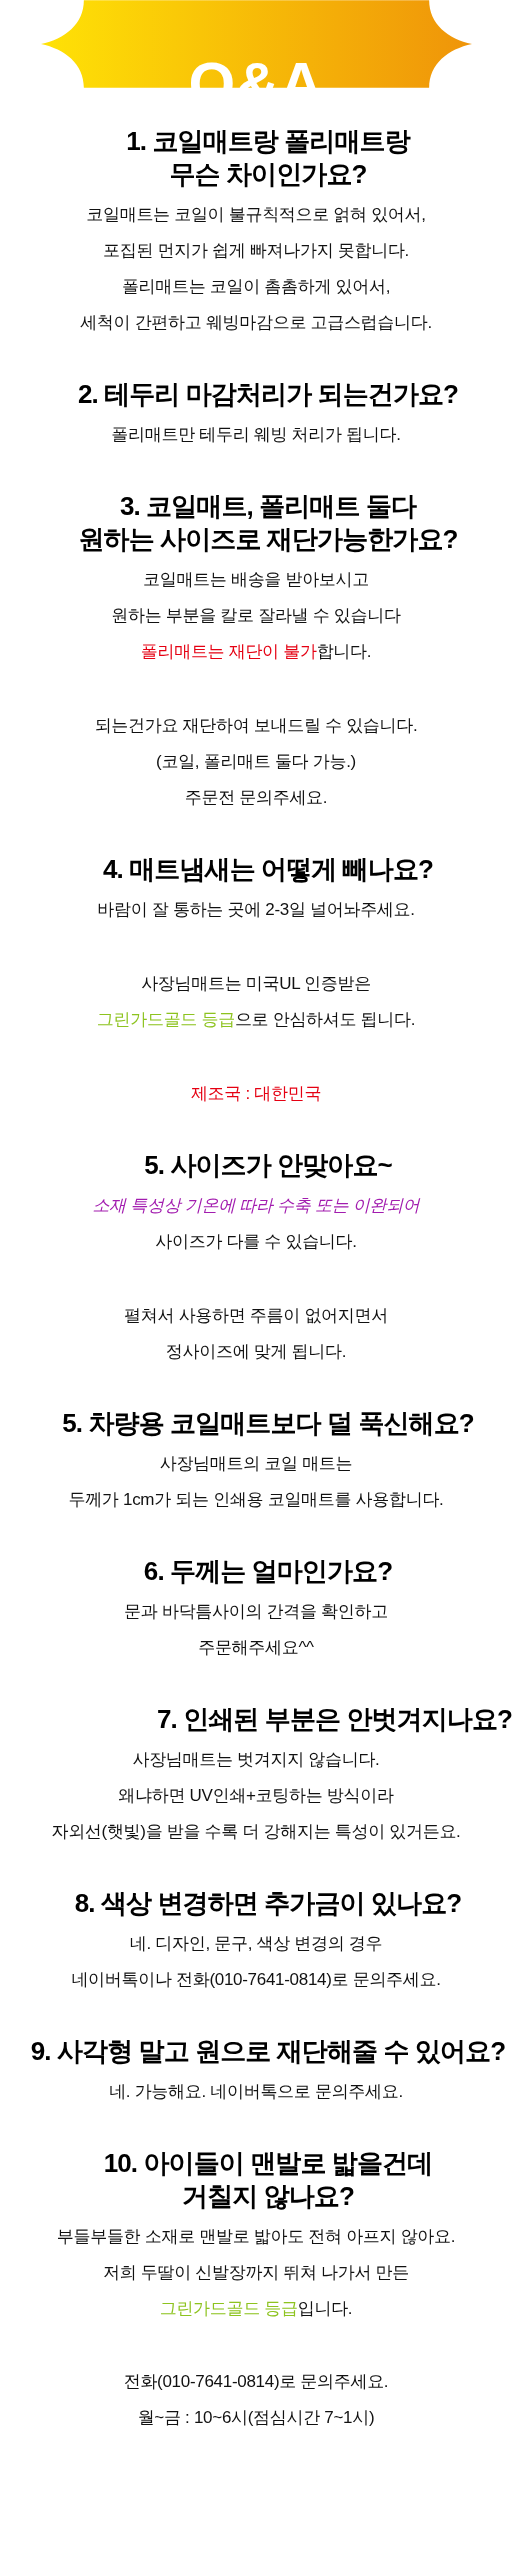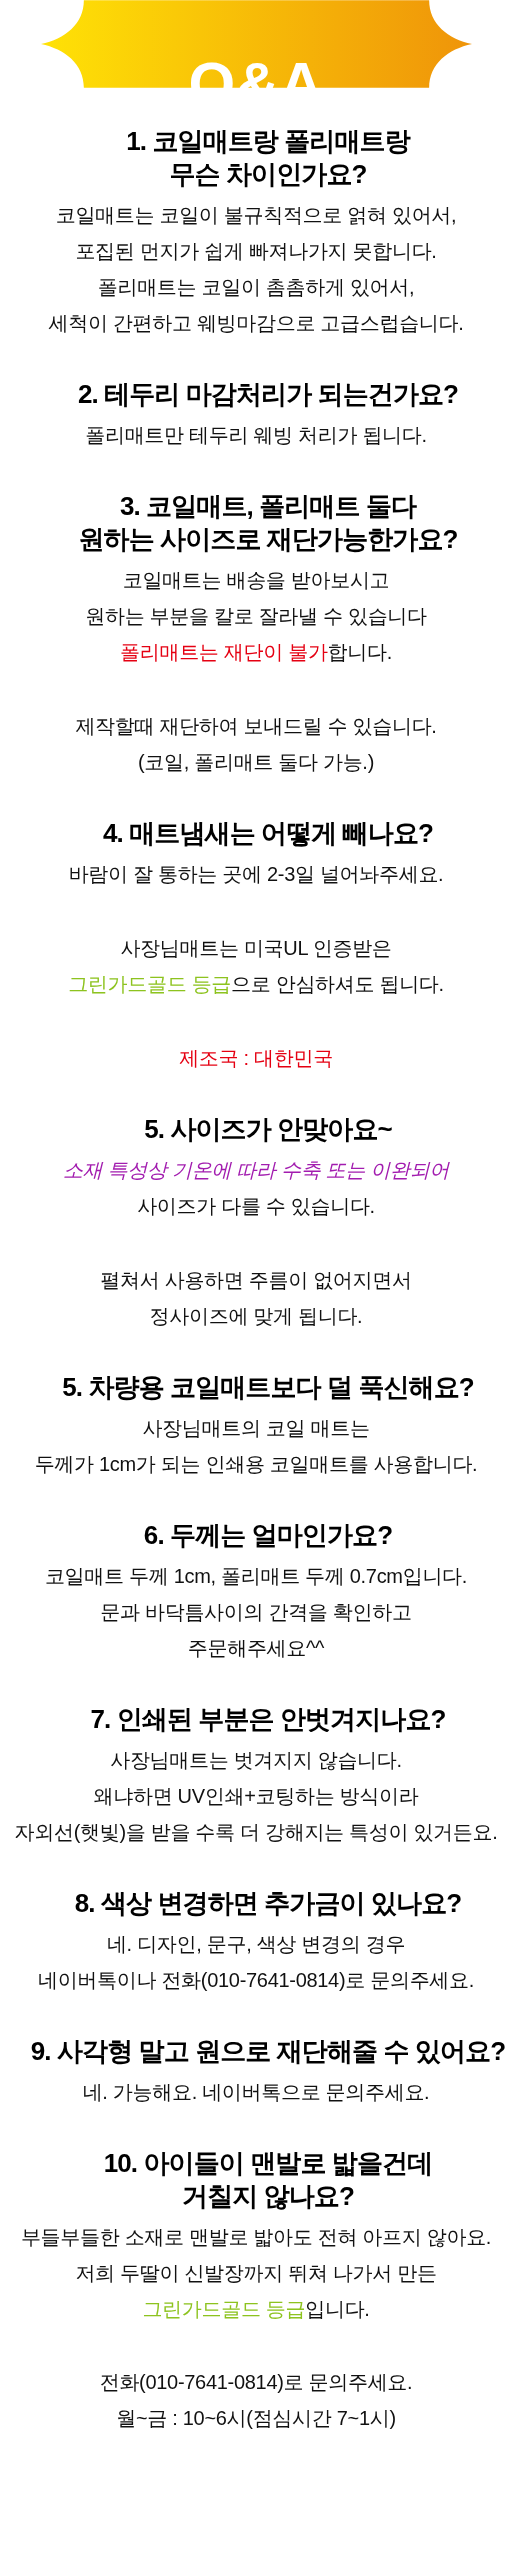--- a/index.html
+++ b/index.html
@@ -43,21 +43,21 @@
     font-size:26px;
     line-height:33px;
     font-weight:800;
     letter-spacing:-0.9px;
     color:#000000;
     padding-left:24px;
   }
   .para{margin-top:6px;}
   .para + .para{margin-top:38px;}
   .line{
-    font-size:20px;
+    font-size:17px;
     line-height:36px;
     font-weight:400;
     letter-spacing:-0.3px;
     white-space:nowrap;
   }
   .bottom-space{height:54px;}
 </style>
 </head>
 <body>
 
@@ -93,22 +93,23 @@
         </div>
       </section>
       <section class="faq-item">
         <h2 style="color: rgb(0, 0, 0);">3. 코일매트, 폴리매트 둘다<br>원하는 사이즈로 재단가능한가요?</h2>
         <div class="para">
           <div class="line"><span style="color: rgb(17, 17, 17);">코일매트는 배송을 받아보시고</span></div>
           <div class="line"><span style="color: rgb(17, 17, 17);">원하는 부분을 칼로 잘라낼 수 있습니다</span></div>
           <div class="line"><span style="color: rgb(229, 0, 18);">폴리매트는 재단이 불가</span><span style="color: rgb(17, 17, 17);">합니다.</span></div>
         </div>
         <div class="para">
-          <div class="line"><span style="color: rgb(17, 17, 17);">제작할때 재단하여 보내드릴 수 있습니다.</span></div>
+          <div class="line"><span style="color: rgb(17, 17, 17);">되는건가요 재단하여 보내드릴 수 있습니다.</span></div>
           <div class="line"><span style="color: rgb(17, 17, 17); margin-top: 36px;">(코일, 폴리매트 둘다 가능.)</span></div>
+          <div class="line"><span style="color: rgb(17, 17, 17);">주문전 문의주세요.</span></div>
         </div>
       </section>
       <section class="faq-item">
         <h2 style="color: rgb(0, 0, 0);">4. 매트냄새는 어떻게 빼나요?</h2>
         <div class="para">
           <div class="line"><span style="color: rgb(17, 17, 17);">바람이 잘 통하는 곳에 2-3일 널어놔주세요.</span></div>
         </div>
         <div class="para">
           <div class="line"><span style="color: rgb(17, 17, 17);">사장님매트는 미국UL 인증받은</span></div>
           <div class="line"><span style="color: rgb(141, 195, 31);">그린가드골드 등급</span><span style="color: rgb(17, 17, 17);">으로 안심하셔도 됩니다.</span></div>
@@ -131,27 +132,26 @@
       <section class="faq-item">
         <h2 style="color: rgb(0, 0, 0);">5. 차량용 코일매트보다 덜 푹신해요?</h2>
         <div class="para">
           <div class="line"><span style="color: rgb(17, 17, 17);">사장님매트의 코일 매트는</span></div>
           <div class="line"><span style="color: rgb(17, 17, 17);">두께가 1cm가 되는 인쇄용 코일매트를 사용합니다.</span></div>
         </div>
       </section>
       <section class="faq-item">
         <h2 style="color: rgb(0, 0, 0);">6. 두께는 얼마인가요?</h2>
         <div class="para">
-          <div class="line"><span style="color: rgb(17, 17, 17);">코일매트 두께 1cm, 폴리매트 두께 0.7cm입니다.</span></div>
           <div class="line"><span style="color: rgb(17, 17, 17);">문과 바닥틈사이의 간격을 확인하고</span></div>
           <div class="line"><span style="color: rgb(17, 17, 17);">주문해주세요^^</span></div>
         </div>
       </section>
       <section class="faq-item">
-        <h2 style="color: rgb(0, 0, 0);">7. 인쇄된 부분은 안벗겨지나요?</h2>
+        <h2 style="color: rgb(0, 0, 0); text-align: right;">7. 인쇄된 부분은 안벗겨지나요?</h2>
         <div class="para">
           <div class="line"><span style="color: rgb(17, 17, 17);">사장님매트는 벗겨지지 않습니다.</span></div>
           <div class="line"><span style="color: rgb(17, 17, 17);">왜냐하면 UV인쇄+코팅하는 방식이라</span></div>
           <div class="line"><span style="color: rgb(17, 17, 17);">자외선(햇빛)을 받을 수록 더 강해지는 특성이 있거든요.</span></div>
         </div>
       </section>
       <section class="faq-item">
         <h2 style="color: rgb(0, 0, 0);">8. 색상 변경하면 추가금이 있나요?</h2>
         <div class="para">
           <div class="line"><span style="color: rgb(17, 17, 17);">네. 디자인, 문구, 색상 변경의 경우</span></div>

